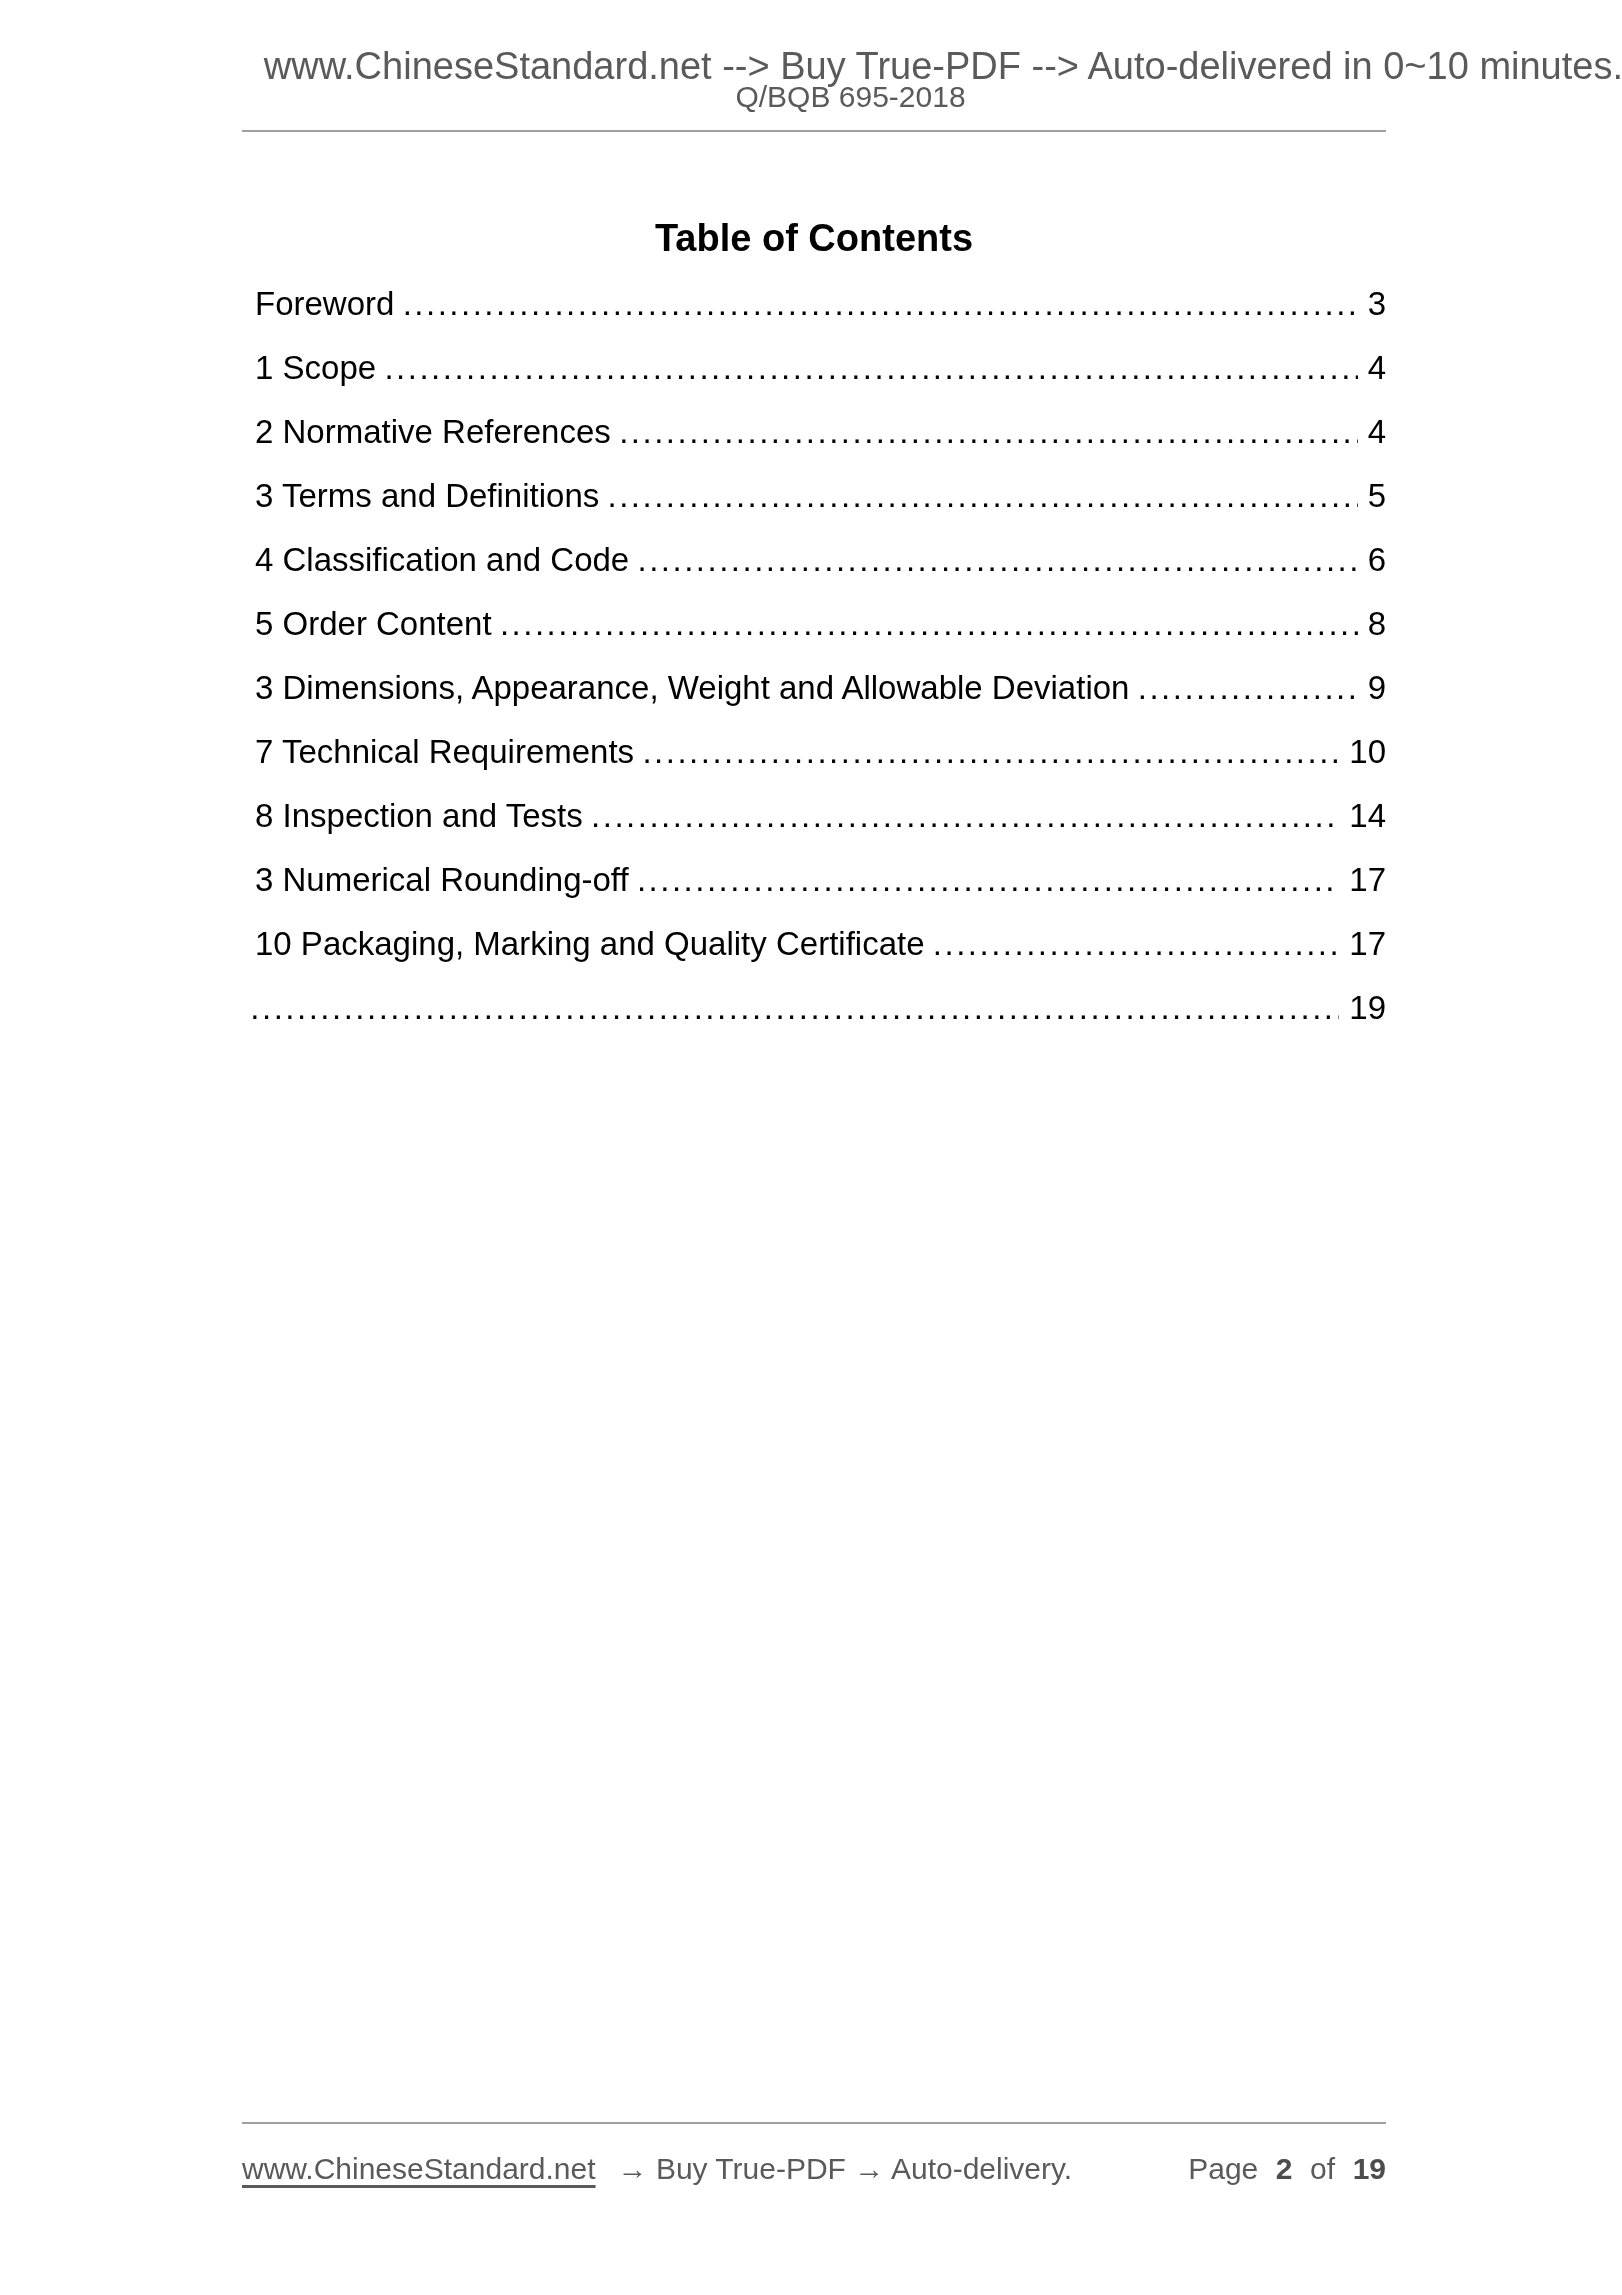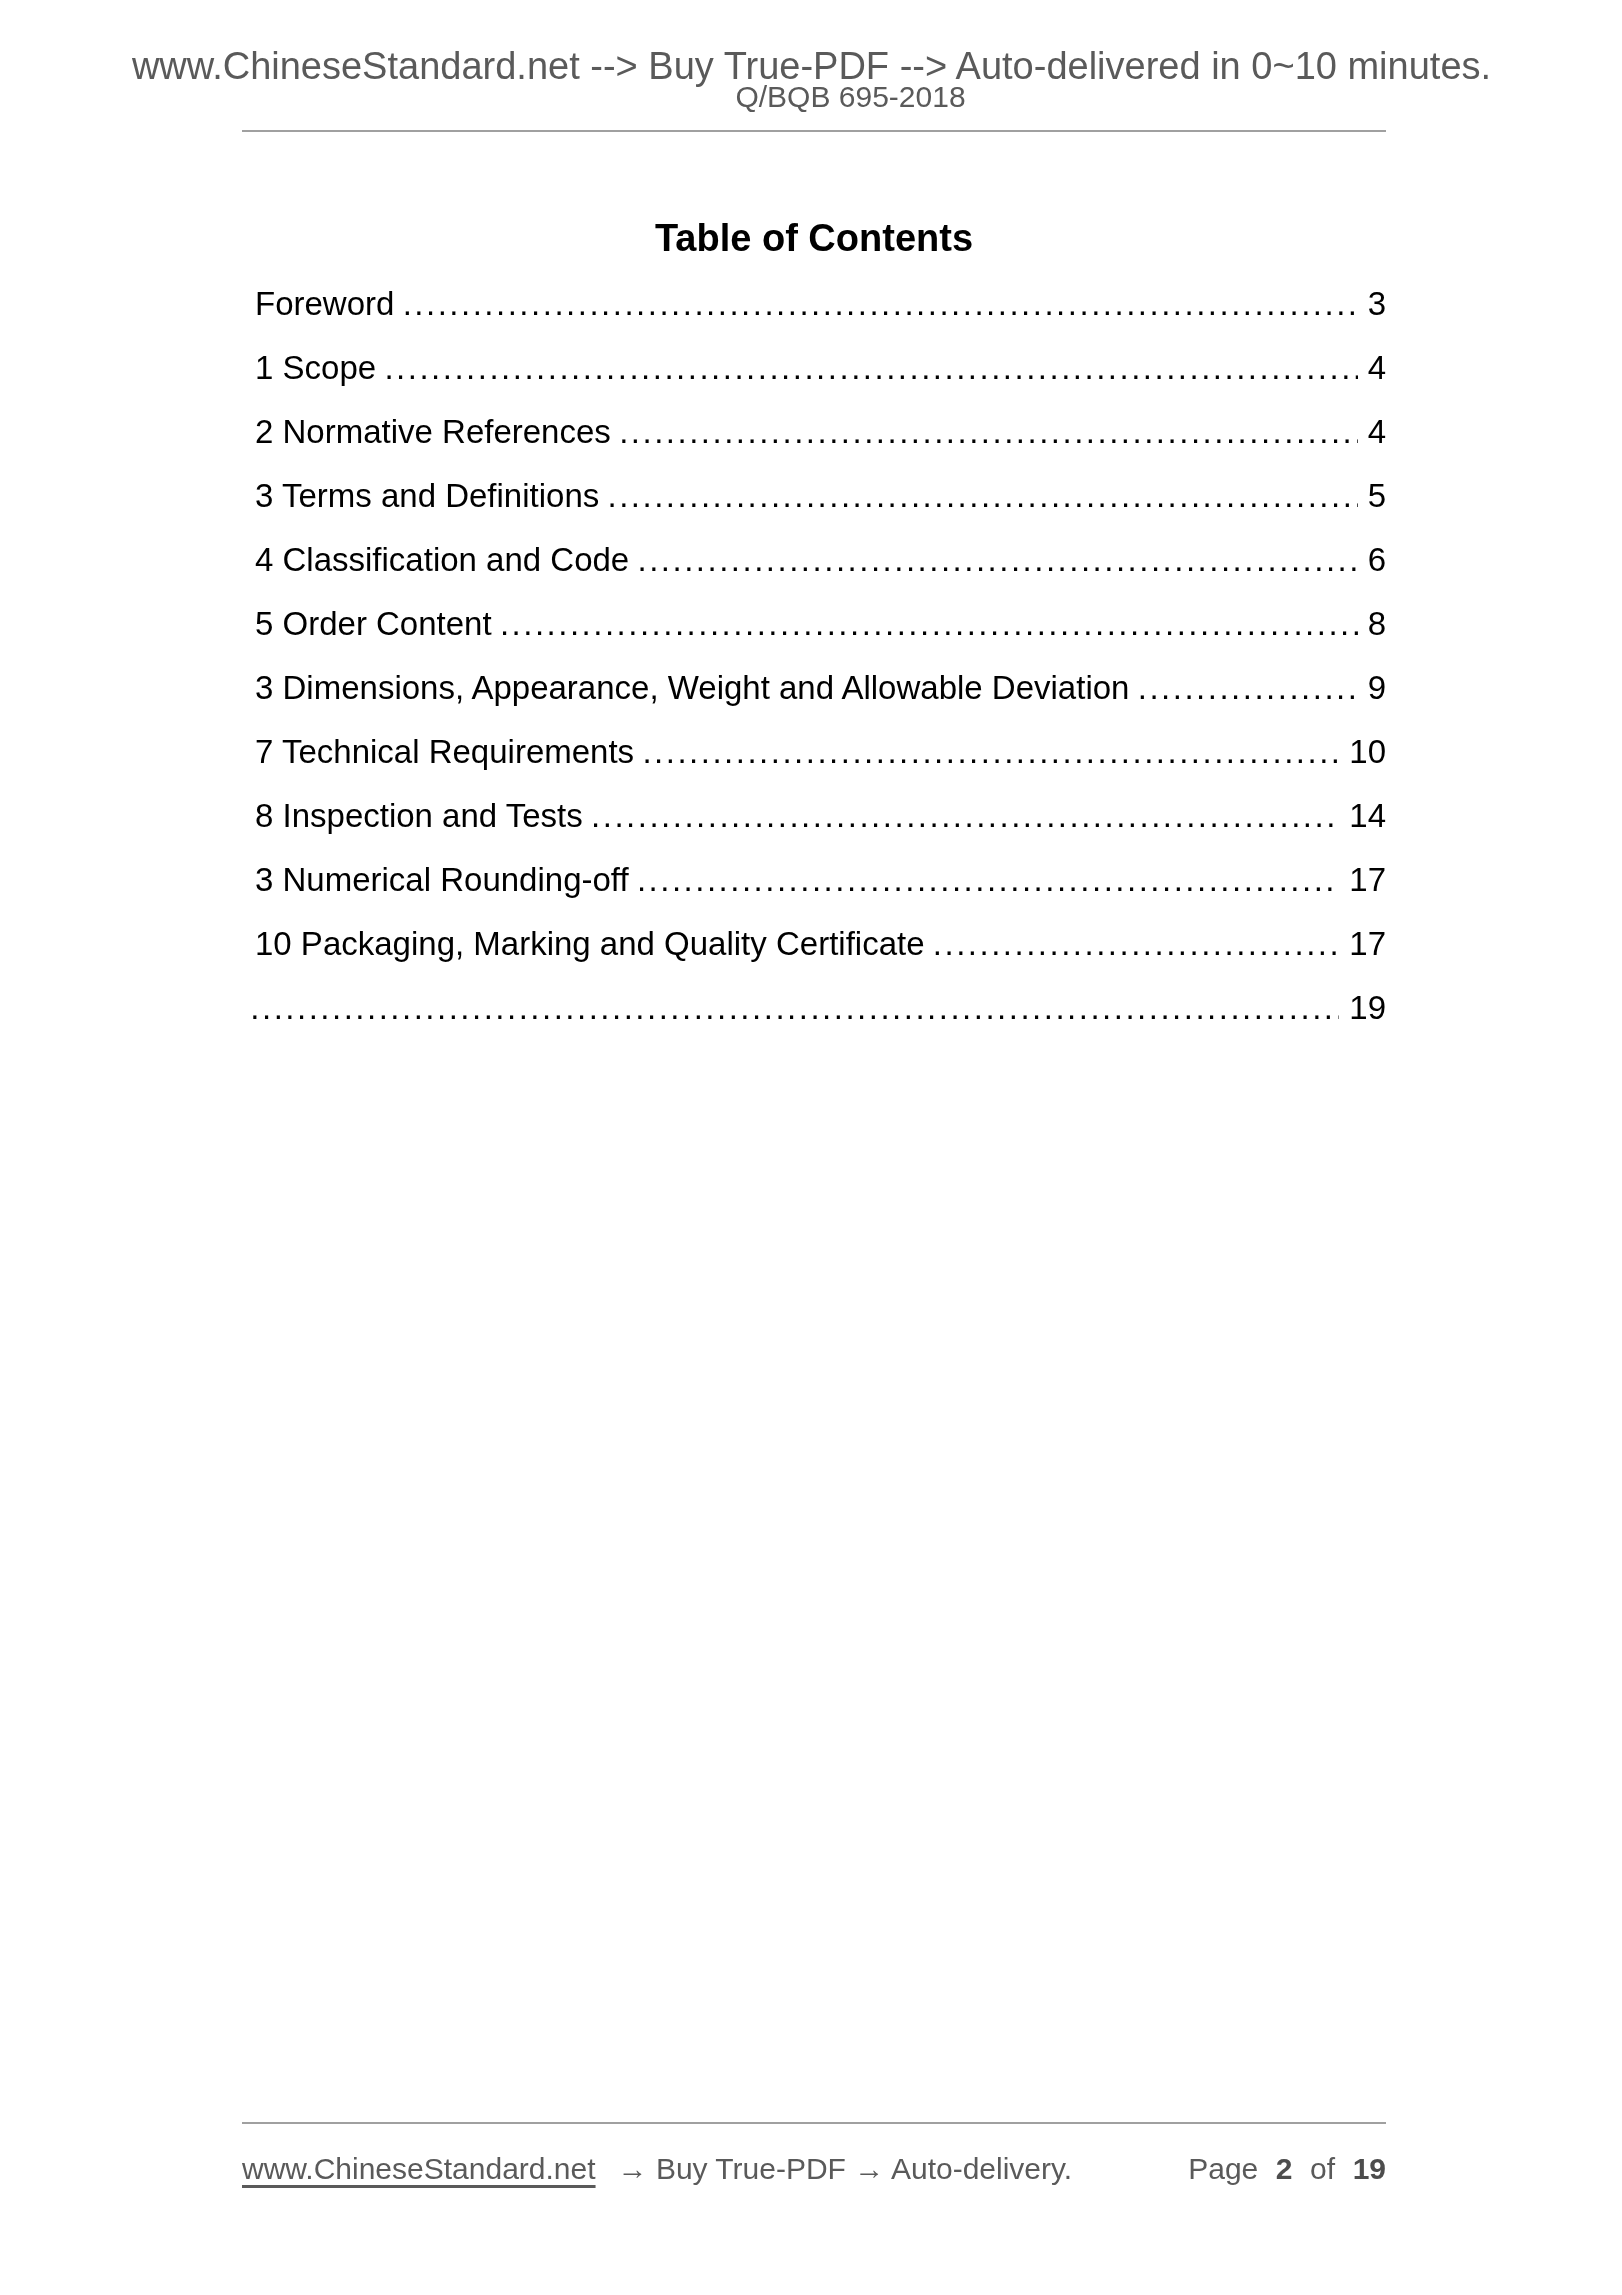--- a/index.html
+++ b/index.html
@@ -5,21 +5,21 @@
   html,body { margin:0; padding:0; background:#ffffff; }
   .page {
     position:relative;
     width:1623px; height:2295px;
     background:#ffffff;
     font-family:"Liberation Sans", sans-serif;
     overflow:hidden;
   }
   .header-watermark {
     position:absolute; top:47px; left:0; width:100%;
-    text-align:center;
+    text-align:right;
     font-size:38px; line-height:1;
     color:#5a5a5a;
     white-space:nowrap;
   }
   .header-doc-code {
     position:absolute; top:82px; left:0; width:100%;
     text-align:center;
     font-size:30px; line-height:1;
     color:#5a5a5a;
     padding-left:39px;

